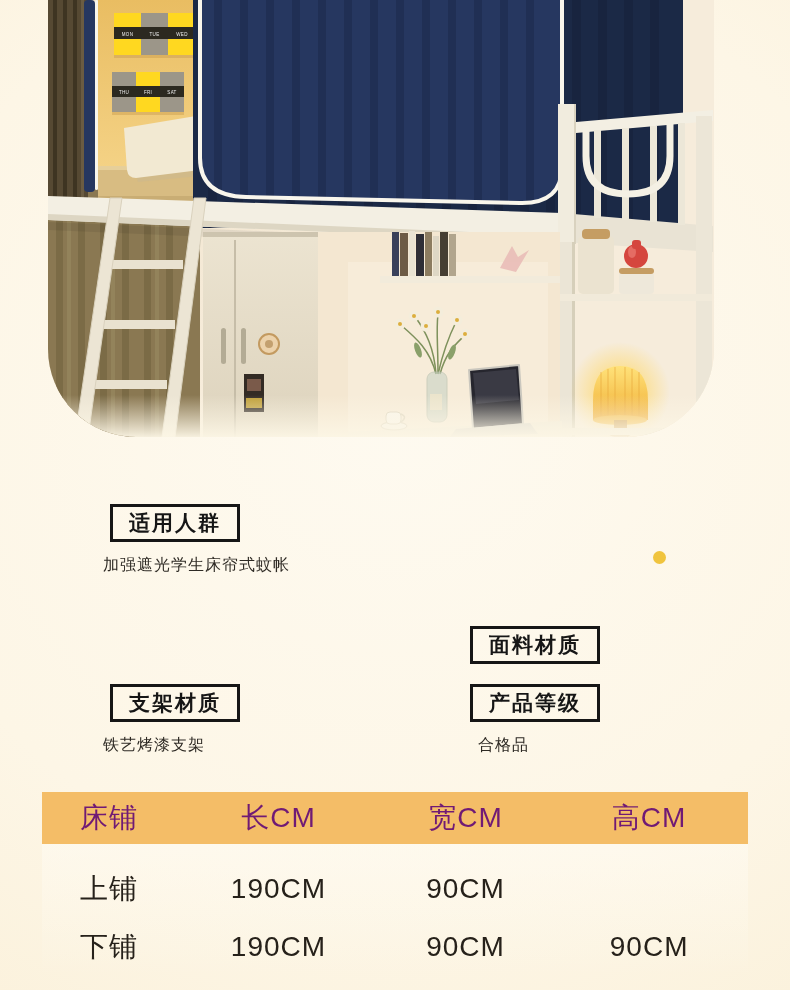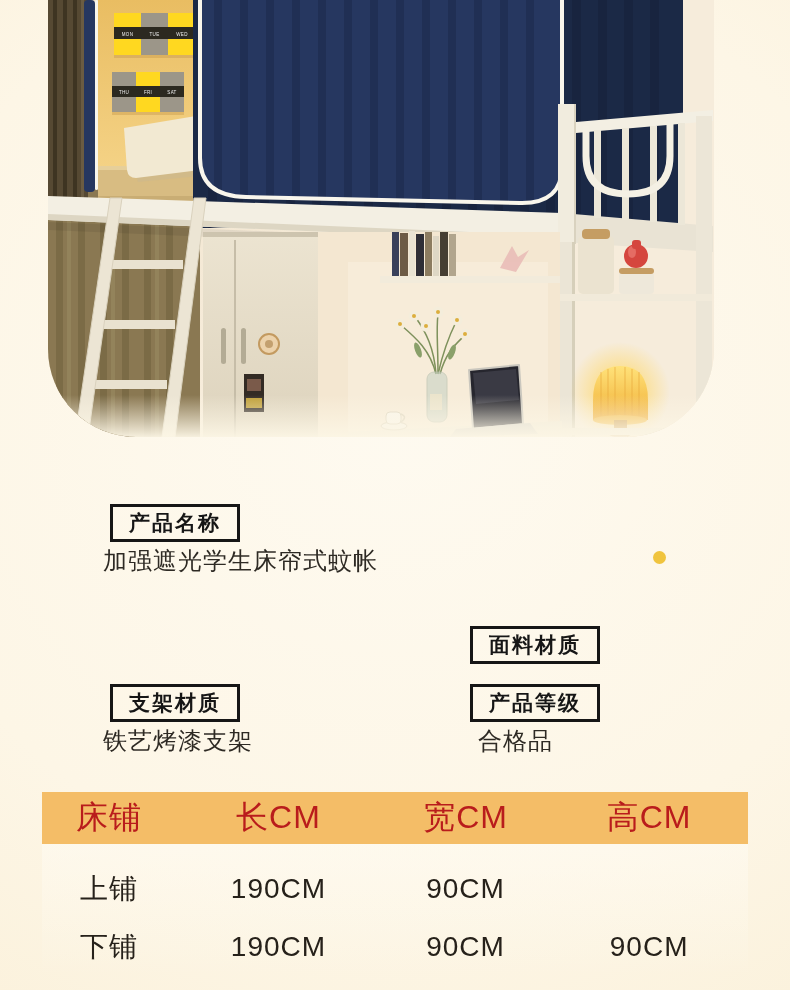--- a/index.html
+++ b/index.html
@@ -5,27 +5,27 @@
   html,body{margin:0;padding:0;background:#fbf3e0;}
   .page{position:relative;width:790px;height:990px;overflow:hidden;
         font-family:"Liberation Sans",sans-serif;
         background:radial-gradient(130% 95% at 50% 42%, #fefaf0 0%, #fdf6e6 50%, #f9edd2 100%);}
   .photo{position:absolute;left:48px;top:0;width:666px;height:437px;
          border-radius:0 0 88px 88px;overflow:hidden;}
   .photo svg{display:block;}
   .spec-item{position:absolute;}
   .label-box{display:inline-block;border:3px solid #161616;padding:2px 16px;
              font-size:21px;font-weight:bold;color:#161616;letter-spacing:2px;white-space:nowrap;}
-  .spec-value{margin-top:3px;font-size:24px;color:#2e2a24;letter-spacing:1px;white-space:nowrap;}
+  .spec-value{margin-top:13px;font-size:16px;color:#2e2a24;letter-spacing:1px;white-space:nowrap;}
   .col-l .spec-value{margin-left:-7px;}
   .col-r .spec-value{margin-left:8px;}
   .dot{position:absolute;left:653px;top:551px;width:13px;height:13px;border-radius:50%;background:#f0c43e;}
   .size-table{position:absolute;left:42px;top:792px;width:706px;}
   .t-header,.t-row{display:grid;grid-template-columns:19% 29% 24% 28%;align-items:center;}
-  .t-header{height:52px;background:#f4bd67;font-size:32px;color:#b91c1c;}
+  .t-header{height:52px;background:#f4bd67;font-size:28px;color:#701a75;}
   .t-body{padding-top:16px;background:linear-gradient(to bottom, rgba(255,252,244,.5), rgba(255,252,244,0));}
   .t-row{height:58px;font-size:28px;color:#26211a;}
   .cell{text-align:center;letter-spacing:1px;}
   .cal-txt{font-size:4.5px;fill:#eee;letter-spacing:.3px;}
 </style>
 </head>
 <body>
 
 <div class="page">
 
@@ -281,21 +281,21 @@
         <polygon points="47,380 119,380 119,389 47,389" fill="#e9e2d0"></polygon>
         <polygon points="62,198 74,198 40,437 27,437" fill="#ece5d4" stroke="#d9d1bd" stroke-width="1"></polygon>
         <polygon points="146,198 158,198 127,437 114,437" fill="#ece5d4" stroke="#d9d1bd" stroke-width="1"></polygon>
       </g>
 
       <rect x="0" y="395" width="666" height="42" fill="url(#fadeB)"></rect>
     </svg>
   </div>
 
   <div class="spec-item col-l" style="left:110px;top:504px">
-    <div class="label-box">产品名称</div>
+    <div class="label-box">适用人群</div>
     <div class="spec-value">加强遮光学生床帘式蚊帐</div>
   </div>
   <div class="spec-item col-r" style="left:470px;top:626px">
     <div class="label-box">面料材质</div>
   </div>
   <div class="spec-item col-l" style="left:110px;top:684px">
     <div class="label-box">支架材质</div>
     <div class="spec-value">铁艺烤漆支架</div>
   </div>
   <div class="spec-item col-r" style="left:470px;top:684px">

